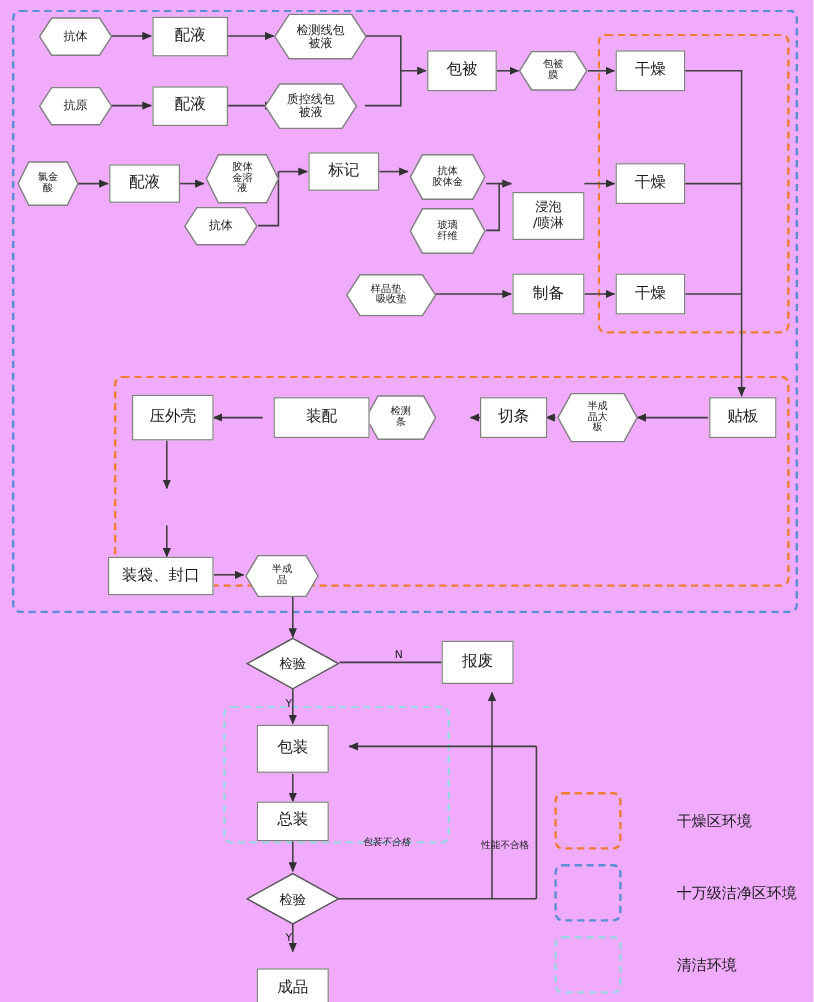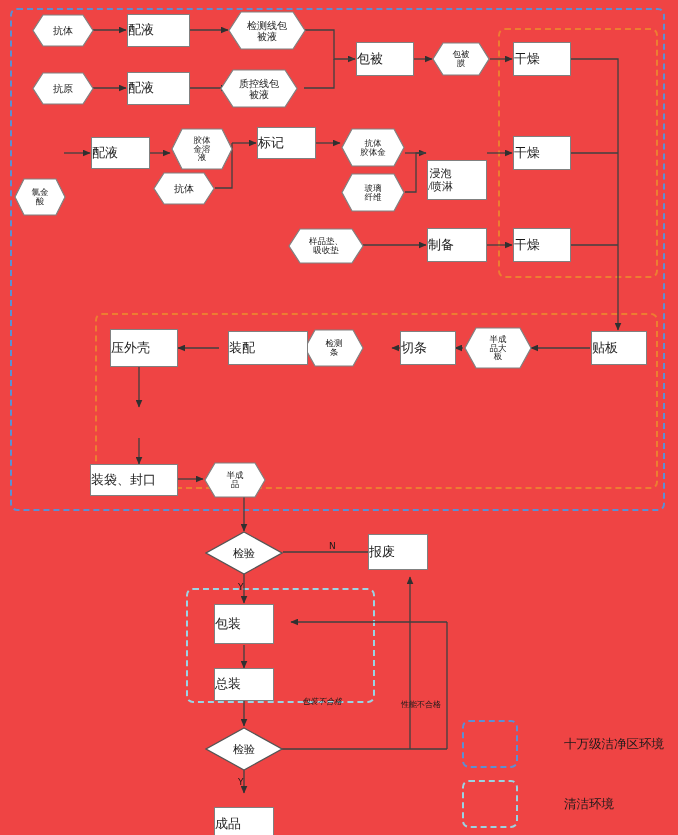--- a/index.html
+++ b/index.html
@@ -1,21 +1,21 @@
 <!DOCTYPE html>
 <html><head>
 <meta charset="utf-8">
 <style>
   html,body{margin:0;padding:0;background:#ffffff;}
   body{font-family:"DejaVu Sans","Liberation Sans",sans-serif;}
-  #canvas{position:relative;width:678px;height:835px;background:#ef4444;overflow:hidden;}
+  #canvas{position:relative;width:678px;height:835px;background:#f0abfc;overflow:hidden;}
   svg#wires{position:absolute;left:0;top:0;width:678px;height:835px;}
 
   .node{position:absolute;box-sizing:border-box;display:flex;align-items:center;
-        justify-content:flex-start;text-align:center;color:#1a1a1a;font-family:Liberation Serif, serif;}
+        justify-content:center;text-align:center;color:#1a1a1a;}
   .rect{border:1.3px solid #808080;background:#fff;font-size:13px;line-height:1.15;}
   .rect.small{font-size:11px;}
 
   .hexwrap{position:absolute;}
   .hexwrap svg{display:block;}
   .hexlabel{position:absolute;left:0;top:0;width:100%;height:100%;
             display:flex;align-items:center;justify-content:center;text-align:center;
             font-size:10px;line-height:1.1;color:#1a1a1a;white-space:pre-line;}
   .hexlabel.h9{font-size:8.5px;line-height:1.05;}
 
@@ -177,21 +177,21 @@
     <svg width="58" height="34" viewBox="0 0 58 34">
         <polygon points="11,1 47,1 57,17 47,33 11,33 1,17" fill="#fff" stroke="#808080" stroke-width="1.2"></polygon>
       </svg>
     <div class="hexlabel h9">包被
 膜</div>
   </div>
   <div class="node rect" style="left:513px;top:42px;width:58px;height:34px;">
     <span>干燥</span>
   </div>
 
-  <div class="hexwrap" style="left:14px;top:134px;width:52px;height:38px;margin-top:44px;">
+  <div class="hexwrap" style="left:14px;top:134px;width:52px;height:38px;">
     <svg width="52" height="38" viewBox="0 0 52 38">
         <polygon points="10,1 42,1 51,19 42,37 10,37 1,19" fill="#fff" stroke="#808080" stroke-width="1.2"></polygon>
       </svg>
     <div class="hexlabel h9">氯金
 酸</div>
   </div>
   <div class="node rect" style="left:91px;top:137px;width:59px;height:32px;">
     <span>配液</span>
   </div>
   <div class="hexwrap" style="left:171px;top:128px;width:62px;height:42px;">
@@ -312,20 +312,24 @@
     <span>成品</span>
   </div>
 
   <div class="edgelabel" style="left:329px;top:541px;">N</div>
   <div class="edgelabel" style="left:238px;top:582px;">Y</div>
   <div class="edgelabel tiny" style="left:302px;top:696px;font-style:italic;">包装不合格</div>
   <div class="edgelabel tiny" style="left:385px;top:699px;margin-left:16px;">性能不合格</div>
   <div class="edgelabel" style="left:238px;top:777px;">Y</div>
 
   <div class="legend" style="left:462px;top:660px;width:210px;height:160px;">
+    <div class="legend-row" style="left:0;top:0;">
+      <div class="legend-swatch" style="border-color:#ed7d31;"></div>
+      <div class="legend-text">干燥区环境</div>
+    </div>
     <div class="legend-row" style="left:0;top:60px;">
       <div class="legend-swatch" style="border-color:#5b8fd4;"></div>
       <div class="legend-text">十万级洁净区环境</div>
     </div>
     <div class="legend-row" style="left:0;top:120px;">
       <div class="legend-swatch" style="border-color:#9bd4e4;"></div>
       <div class="legend-text">清洁环境</div>
     </div>
   </div>
 

